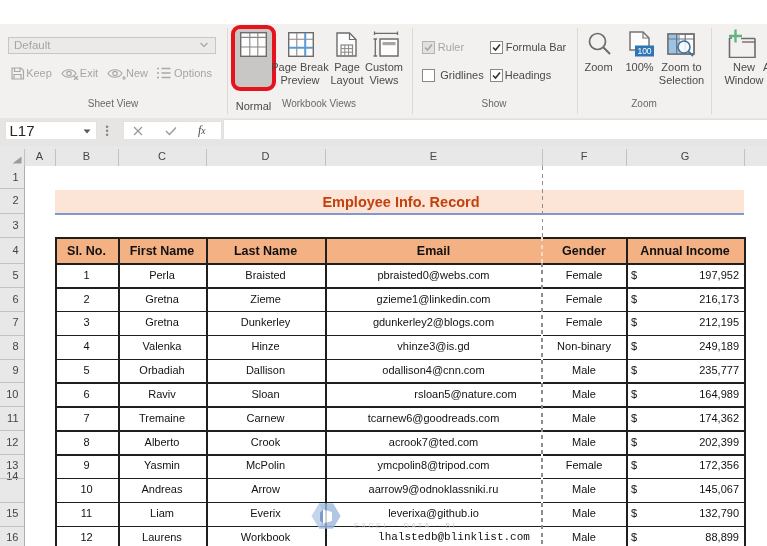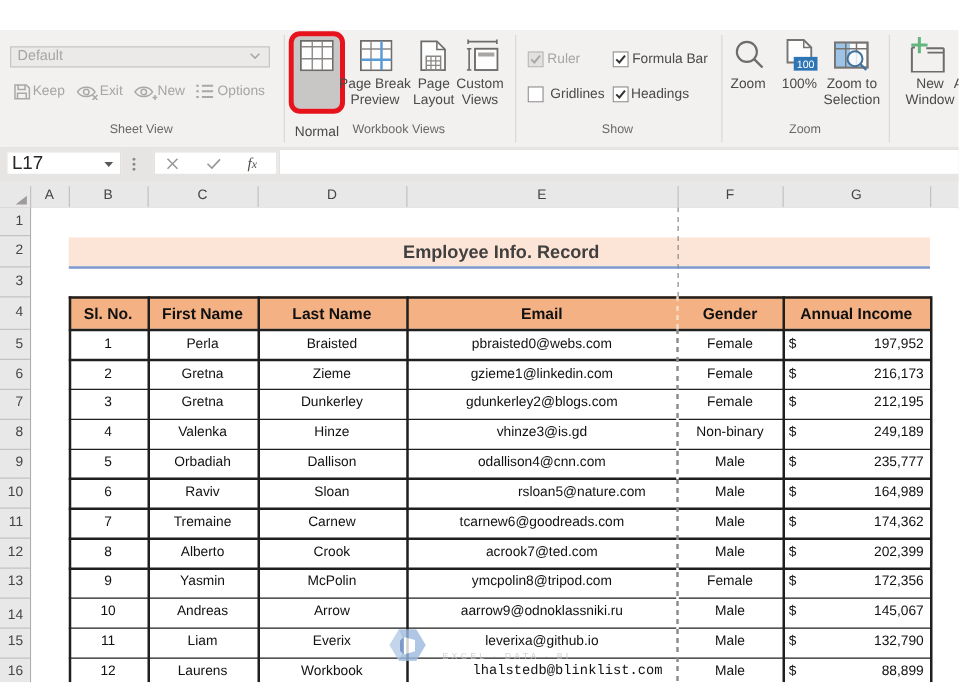--- a/index.html
+++ b/index.html
@@ -227,34 +227,34 @@
     <div class="rhl" style="top:193.0px;">9</div>
     <div class="rhsep" style="top:192.6px;"></div>
     <div class="rhl" style="top:216.9px;">10</div>
     <div class="rhsep" style="top:216.4px;"></div>
     <div class="rhl" style="top:240.7px;">11</div>
     <div class="rhsep" style="top:240.3px;"></div>
     <div class="rhl" style="top:264.6px;">12</div>
     <div class="rhsep" style="top:264.1px;"></div>
     <div class="rhl" style="top:288.4px;">13</div>
     <div class="rhsep" style="top:288.0px;"></div>
-    <div class="rhl" style="top:315px;margin-left:28px;">14</div>
+    <div class="rhl" style="top:299px;margin-left:28px;">14</div>
     <div class="rhsep" style="top:311.9px;"></div>
     <div class="rhl" style="top:336.1px;">15</div>
     <div class="rhsep" style="top:335.7px;"></div>
     <div class="rhl" style="top:360.0px;">16</div>
     <div class="rhsep" style="top:359.5px;"></div>
   </div>
   <div class="abs" style="left:24.5px;top:166px;width:2.5px;height:380px;background:#fff;"></div>
 
   <div class="abs" id="sheet" style="left:27px;top:166px;width:740px;height:380px;background:#fff;overflow:hidden;">
     <div class="abs" style="left:28px;top:23.5px;width:689px;height:23.5px;background:#fce4d6;"></div>
     <div class="abs" style="left:28px;top:46.7px;width:689px;height:2.8px;background:#7e99ce;"></div>
     <div class="abs" style="left:374px;top:29px;width:0;">
-        <span style="position:absolute;transform:translateX(-50%);white-space:nowrap;font-size:14.5px;line-height:14.5px;font-weight:bold;color:#404040;">Employee Info. Record</span>
+        <span style="position:absolute;transform:translateX(-50%);white-space:nowrap;font-size:14.5px;line-height:14.5px;font-weight:bold;color:#c2410c;">Employee Info. Record</span>
       </div>
     <div class="abs" style="left:28px;top:71px;width:689px;height:26.2px;background:#f4b183;"></div>
     <div class="abs" style="left:28px;top:71px;width:1.5px;height:309px;background:#1f1f1f;"></div>
     <div class="abs" style="left:91px;top:71px;width:1.5px;height:309px;background:#1f1f1f;"></div>
     <div class="abs" style="left:179px;top:71px;width:1.5px;height:309px;background:#1f1f1f;"></div>
     <div class="abs" style="left:298px;top:71px;width:1.5px;height:309px;background:#1f1f1f;"></div>
     <div class="abs" style="left:599px;top:71px;width:1.5px;height:309px;background:#1f1f1f;"></div>
     <div class="abs" style="left:717px;top:71px;width:1.5px;height:309px;background:#1f1f1f;"></div>
     <div class="abs" style="left:28px;top:71.0px;width:690px;height:1.5px;background:#1f1f1f;"></div>
     <div class="abs" style="left:28px;top:97.2px;width:690px;height:1.5px;background:#1f1f1f;"></div>

